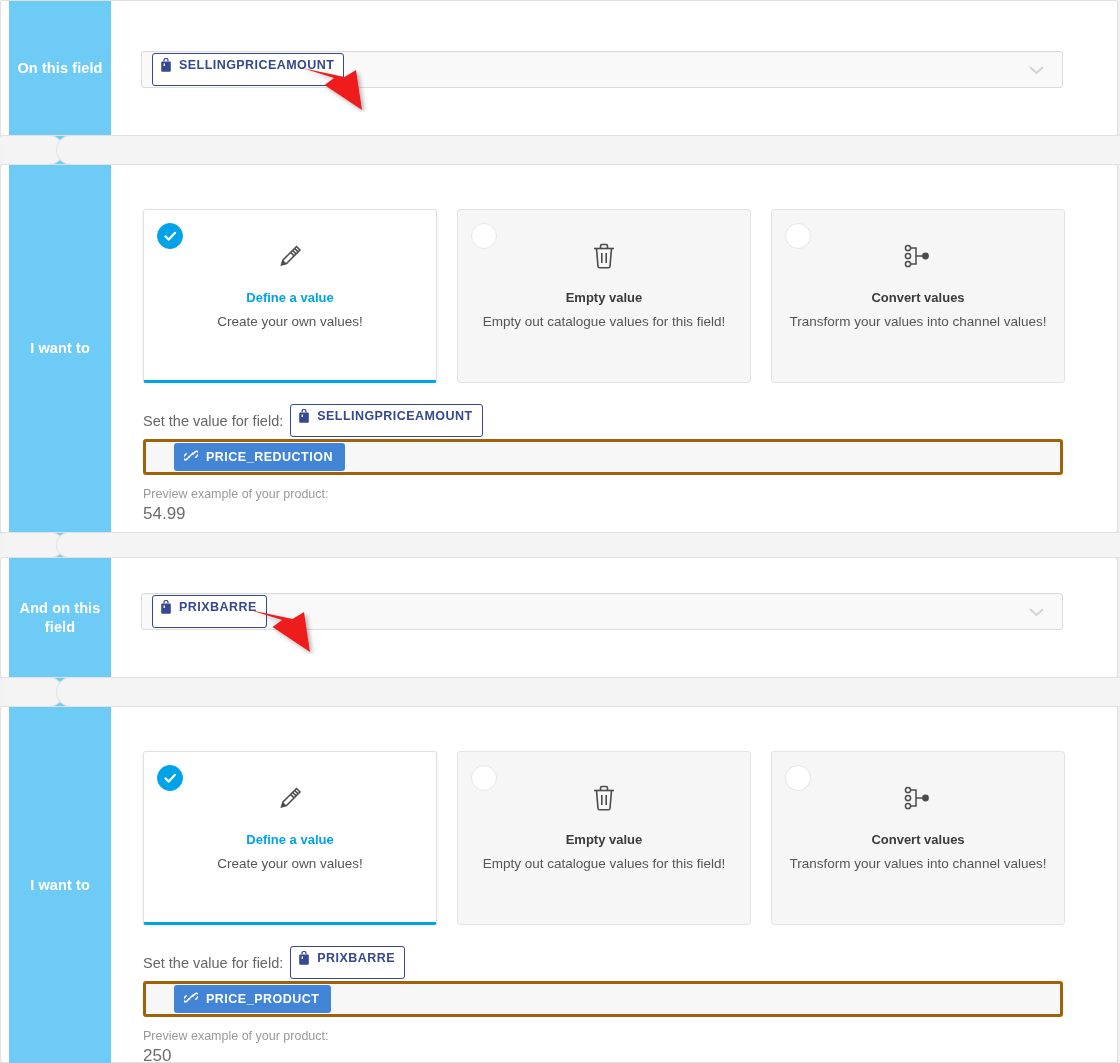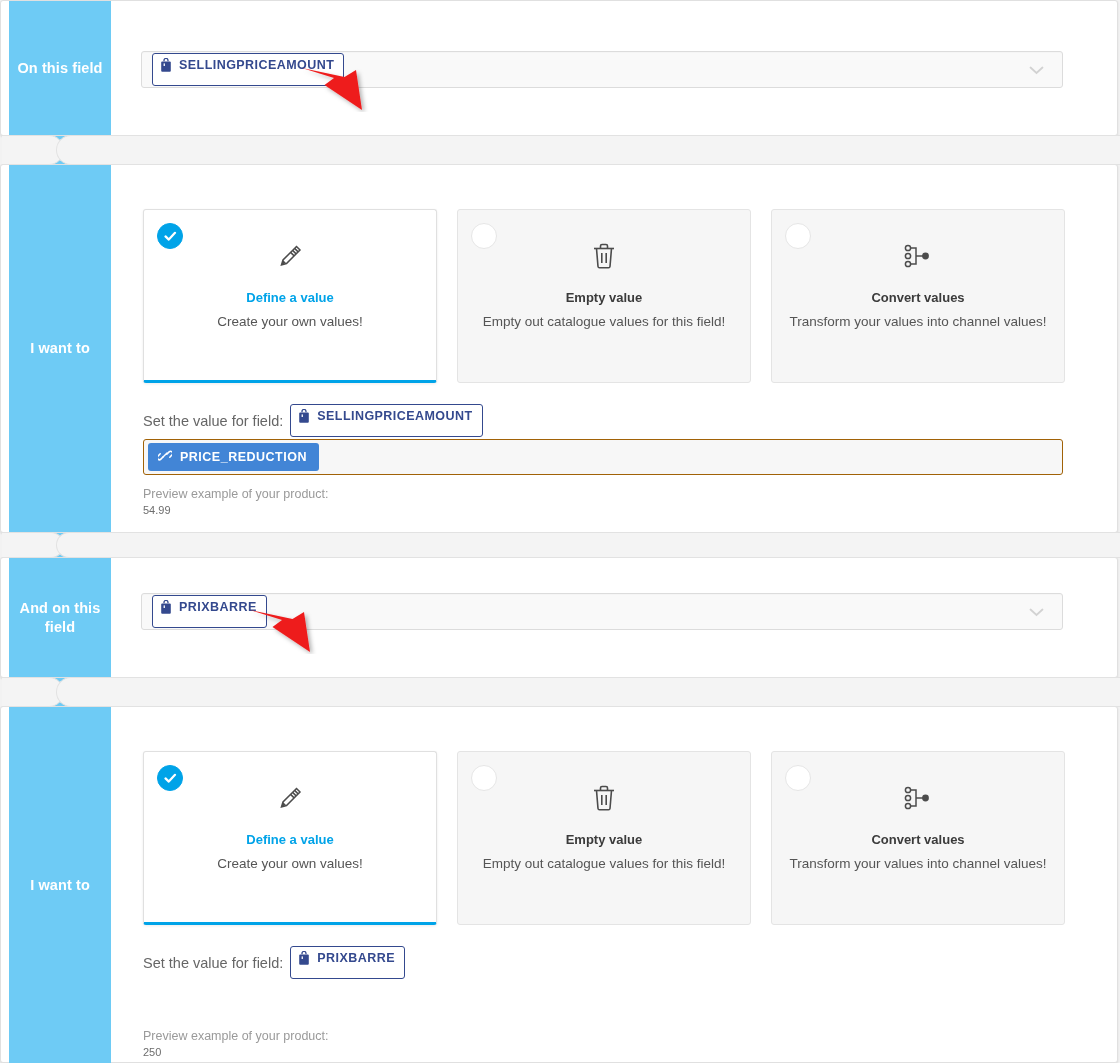--- a/index.html
+++ b/index.html
@@ -208,34 +208,34 @@
     gap: 7px;
     text-align: right;
   }
   .setvalue-label {
     font-size: 14.5px;
     color: #666666;
   }
   .value-input {
     position: absolute;
     background: #f7f7f7;
-    border: 1px solid #a16207;
+    border: 3px solid #a16207;
     border-radius: 3px;
     display: flex;
     align-items: center;
-    padding: 0 4px;
+    padding: 0 28px;
   }
   .preview-label {
     position: absolute;
     font-size: 12.5px;
     color: #9a9a9a;
   }
   .preview-value {
     position: absolute;
-    font-size: 11px;
+    font-size: 17px;
     color: #6d6d6d;
   }
 
   
   .arrow { position: absolute; z-index: 30; pointer-events: none; }
 </style>
 </head>
 <body>
 
 <div id="root">
@@ -476,20 +476,34 @@
             <svg width="12" height="15" viewBox="0 0 12 15">
                 <path d="M4 3.2V2.4A2 2 0 0 1 8 2.4v.8" fill="none" stroke="#34498e" stroke-width="1.3"></path>
                 <rect x="1.2" y="3.4" width="9.6" height="10.4" rx="1" fill="#34498e"></rect>
                 <rect x="3.6" y="5.4" width="1.3" height="2.6" fill="#ffffff"></rect>
               </svg>
           </span>
           <span>PRIXBARRE</span>
         </span>
       </div>
 
+      <div class="value-input" style="left:32px; top:274px; width:920px; height:36px;">
+        <span class="attr-pill">
+          <span>
+            <svg width="14" height="13" viewBox="0 0 14 13">
+                <g stroke="#ffffff" stroke-width="1.5" fill="none" stroke-linecap="round">
+                  <path d="M5.2 7.8 L2.9 10.1 a2.1 2.1 0 0 1-3-3 L2.2 4.8"></path>
+                  <path d="M8.8 5.2 L11.1 2.9 a2.1 2.1 0 0 1 3 3 L11.8 8.2"></path>
+                  <path d="M5 8 L9 4"></path>
+                </g>
+              </svg>
+          </span>
+          <span>PRICE_PRODUCT</span>
+        </span>
+      </div>
 
       <span class="preview-label" style="left:32px; top:322px;">Preview example of your product:</span>
       <span class="preview-value" style="left:32px; top:339px;">250</span>
     </div>
   </div>
 
   <div class="arrow" style="left:300px; top:66px; width:80px; height:46px;">
     <svg width="80" height="46" viewBox="0 0 80 46">
       <defs>
         <filter id="sh1" x="-30%" y="-30%" width="180%" height="180%">

